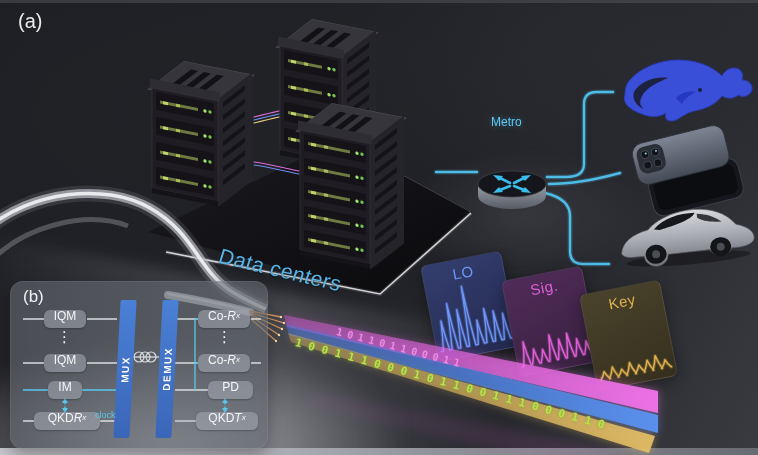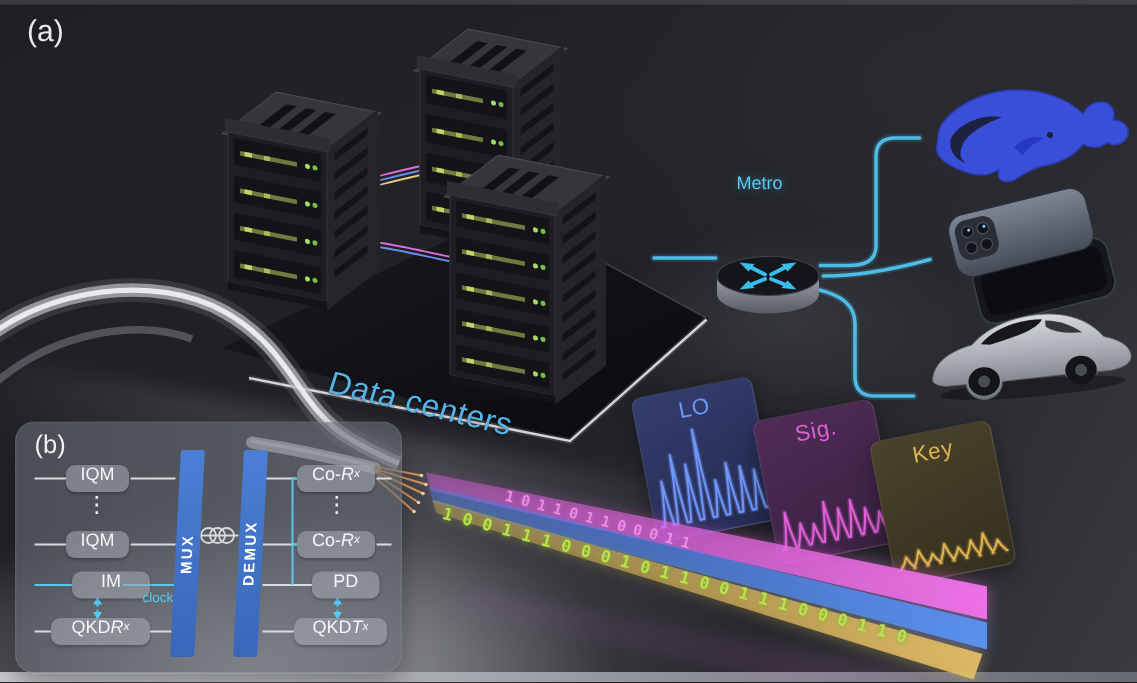--- a/index.html
+++ b/index.html
@@ -57,21 +57,21 @@
   .inset-svg{position:absolute;left:0;top:0;width:256px;height:166px;}
   .ibox{position:absolute;height:18px;display:flex;align-items:flex-start;justify-content:center;
     background:rgba(162,167,177,.58);border-radius:6px;color:#f4f5f7;font-size:12px;line-height:1;
     box-shadow:0 1px 2px rgba(0,0,0,.25);}
   .ibox i{font-style:italic;font-size:12px;}
   .ibox sub{font-size:8px;font-style:italic;transform:translateY(2px);}
   .muxbox{position:absolute;width:16px;background:linear-gradient(180deg,#4a80d6,#3a66b8);
     transform:skewX(-3deg);display:flex;align-items:center;justify-content:center;border-radius:2px;}
   .vtext{writing-mode:vertical-rl;transform:rotate(180deg);color:#fff;font-size:10px;
     letter-spacing:1.5px;font-weight:bold;}
-  .clock-label{position:absolute;left:84px;top:111px;font-size:9px;color:#5ac8ee;}
+  .clock-label{position:absolute;left:84px;top:128px;font-size:9px;color:#5ac8ee;}
   .dots{position:absolute;width:14px;text-align:center;color:#f2f3f5;font-size:15px;line-height:1;}
 </style>
 </head>
 <body>
 
 <div class="stage">
   <div class="glow-bl"></div>
   <div class="streak1"></div>
   <div class="router-glow"></div>
   <div class="top-strip"></div>
@@ -458,21 +458,21 @@
       <span>IQM</span>
         <i></i>
         <sub></sub>
     </div>
     <div class="dots" style="left:46px;top:47px">⋮</div>
     <div class="ibox" style="left:33px;top:72px;width:42px">
       <span>IQM</span>
         <i></i>
         <sub></sub>
     </div>
-    <div class="ibox" style="left:37px;top:99px;width:52px">
+    <div class="ibox" style="left:37px;top:99px;width:34px">
       <span>IM</span>
         <i></i>
         <sub></sub>
     </div>
     <div class="ibox" style="left:23px;top:130px;width:66px">
       <span>QKD </span>
         <i>R</i>
         <sub>x</sub>
     </div>
 

